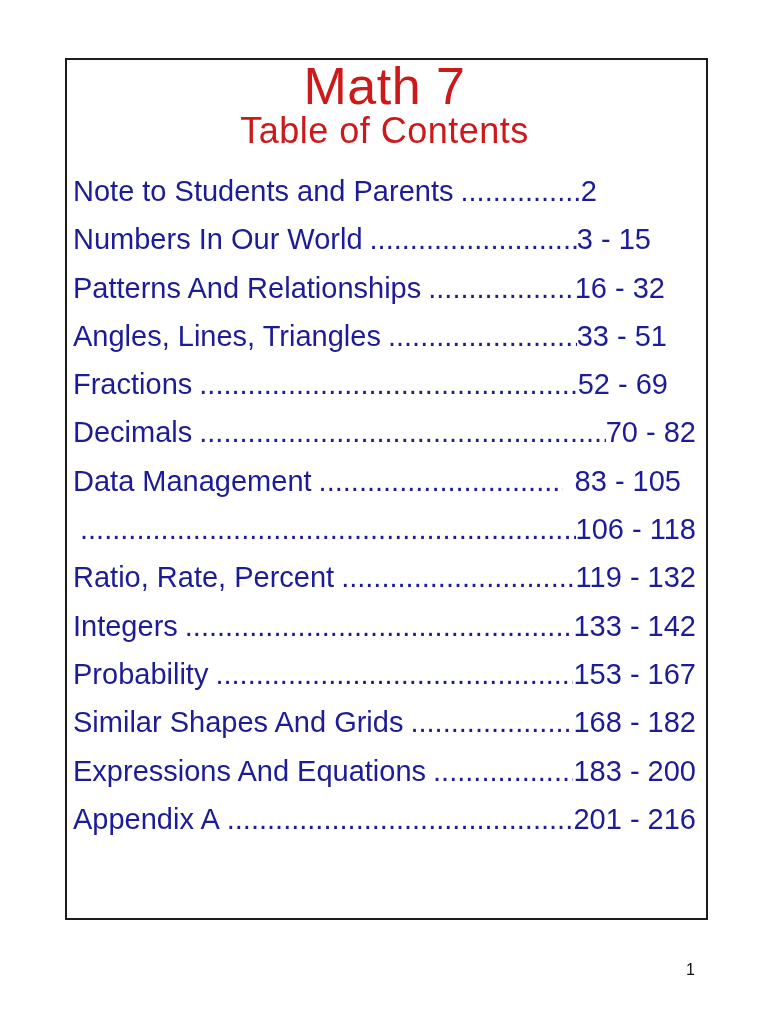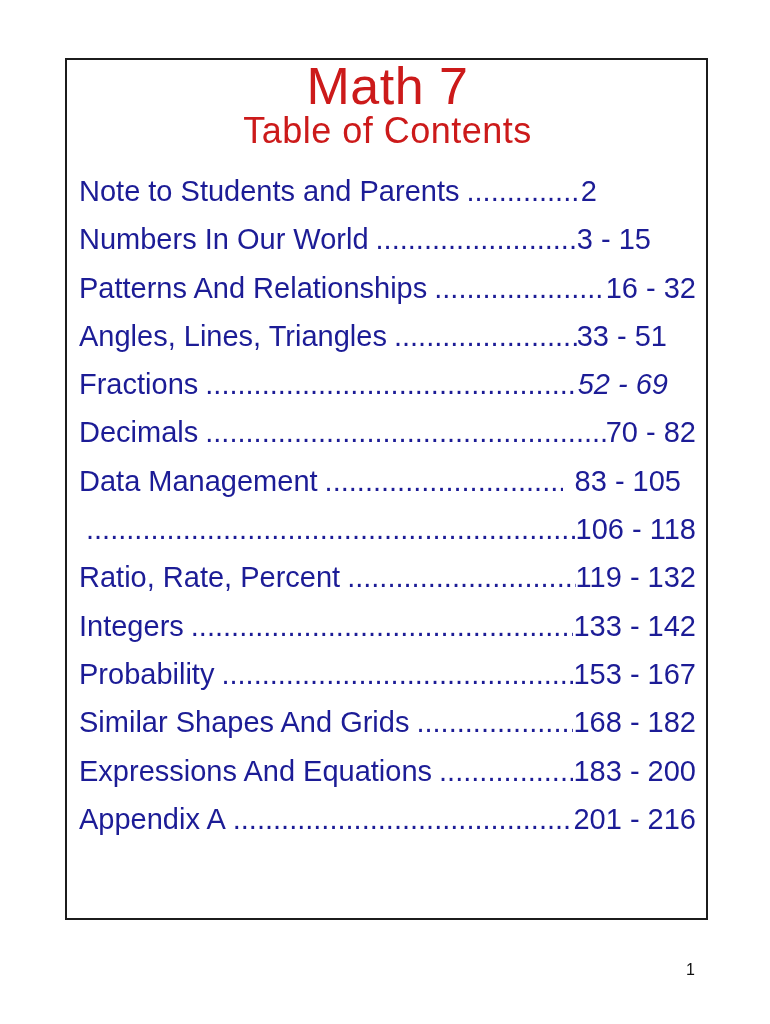--- a/index.html
+++ b/index.html
@@ -18,21 +18,21 @@
   .page {
     position: relative;
     width: 770px; height: 1024px;
     background: #ffffff;
   }
   .toc-box {
     position: absolute;
     left: 65px; top: 58px;
     width: 643px; height: 862px;
     border: 2px solid var(--border-color);
-    padding: 0 10px 0 12px;
+    padding: 0 10px 0 6px;
     background: #ffffff;
   }
   .doc-title {
     font-size: 52px;
     line-height: 52px;
     font-weight: 400;
     text-align: center;
     color: var(--heading-color);
     margin-top: 0;
     letter-spacing: 0.5px;
@@ -66,23 +66,23 @@
     padding-left: 7px;
     min-width: 14px;
   }
   .toc-leader::after {
     content: "..........................................................................................................................................................";
   }
   .toc-entry-pages { flex: 0 0 auto; }
   
   .toc-row:nth-child(1) .toc-entry-pages { margin-right: 99px; }
   .toc-row:nth-child(2) .toc-entry-pages { margin-right: 45px; }
-  .toc-row:nth-child(3) .toc-entry-pages { }
+  .toc-row:nth-child(3) .toc-entry-pages { margin-right: 31px; }
   .toc-row:nth-child(4) .toc-entry-pages { margin-right: 29px; }
-  .toc-row:nth-child(5) .toc-entry-pages { margin-right: 28px; font-style: italic; }
+  .toc-row:nth-child(5) .toc-entry-pages { margin-right: 28px; }
   .toc-row:nth-child(6) .toc-entry-pages { }
   .toc-row:nth-child(7) .toc-entry-pages { margin-right: 15px; margin-left: 12px; }
   .page-number {
     position: absolute;
     left: 686px; top: 962px;
     font-size: 16px;
     line-height: 16px;
     color: var(--footer-color);
   }
 </style>

